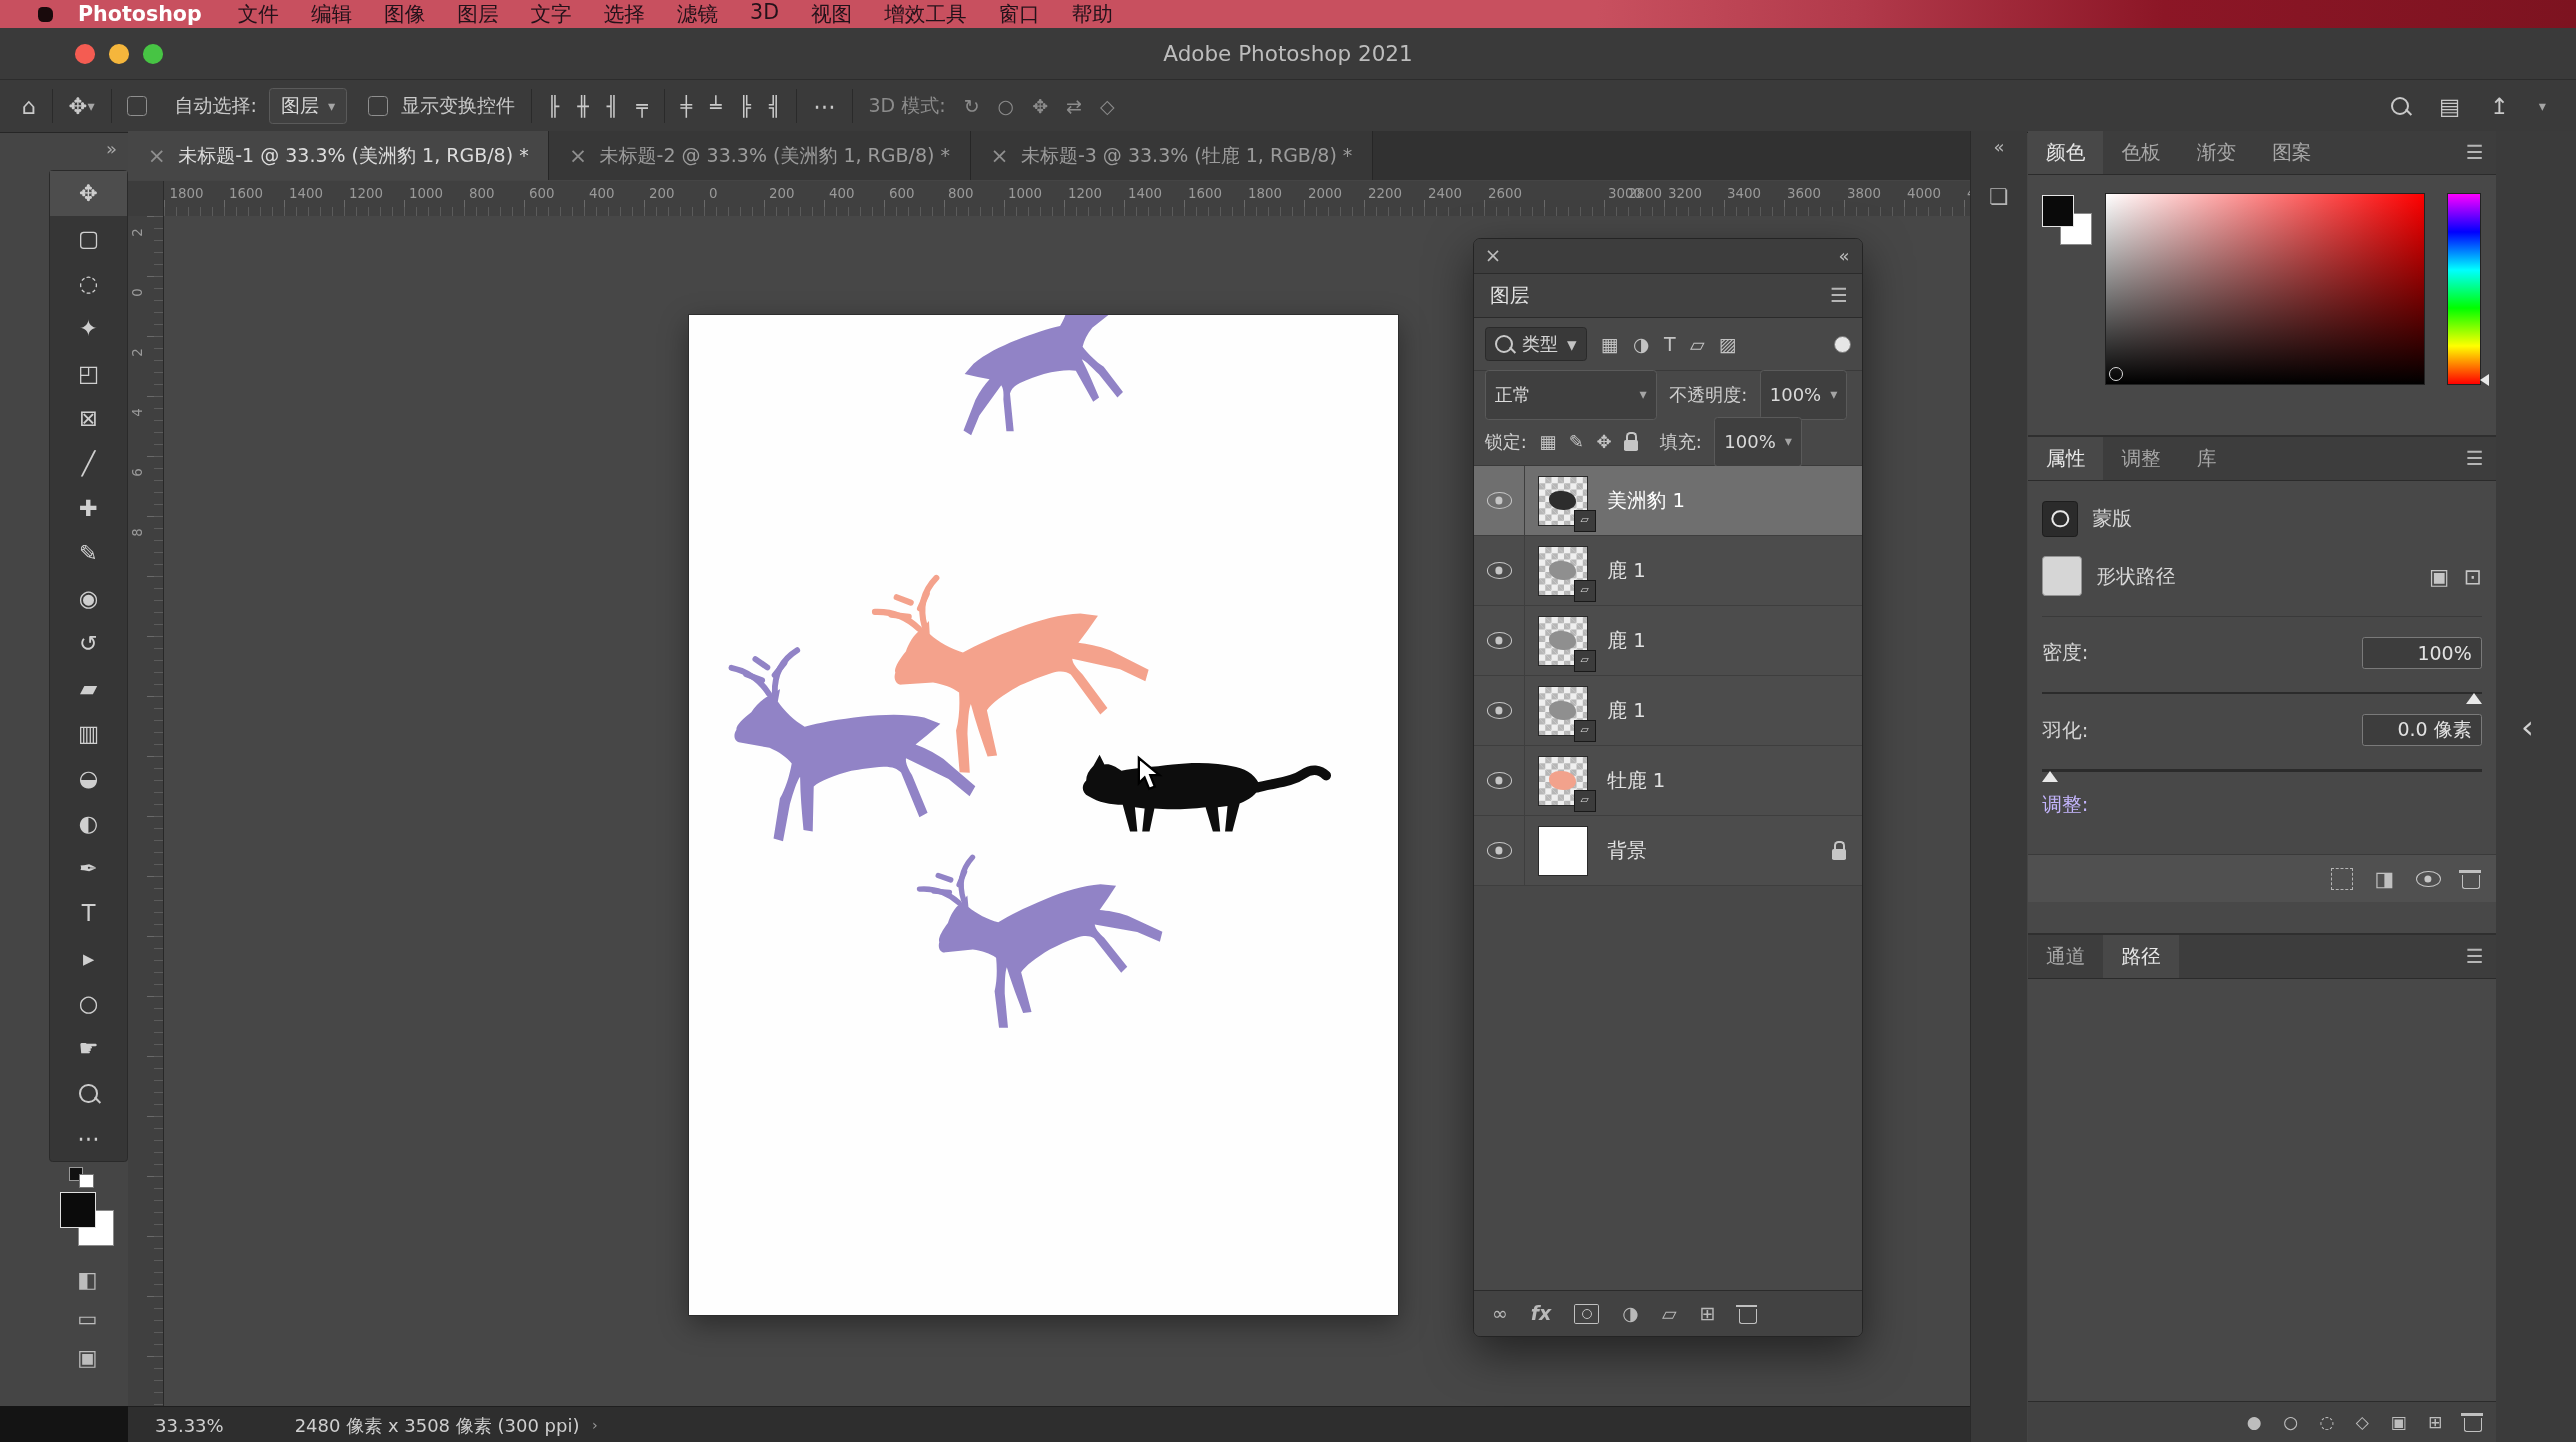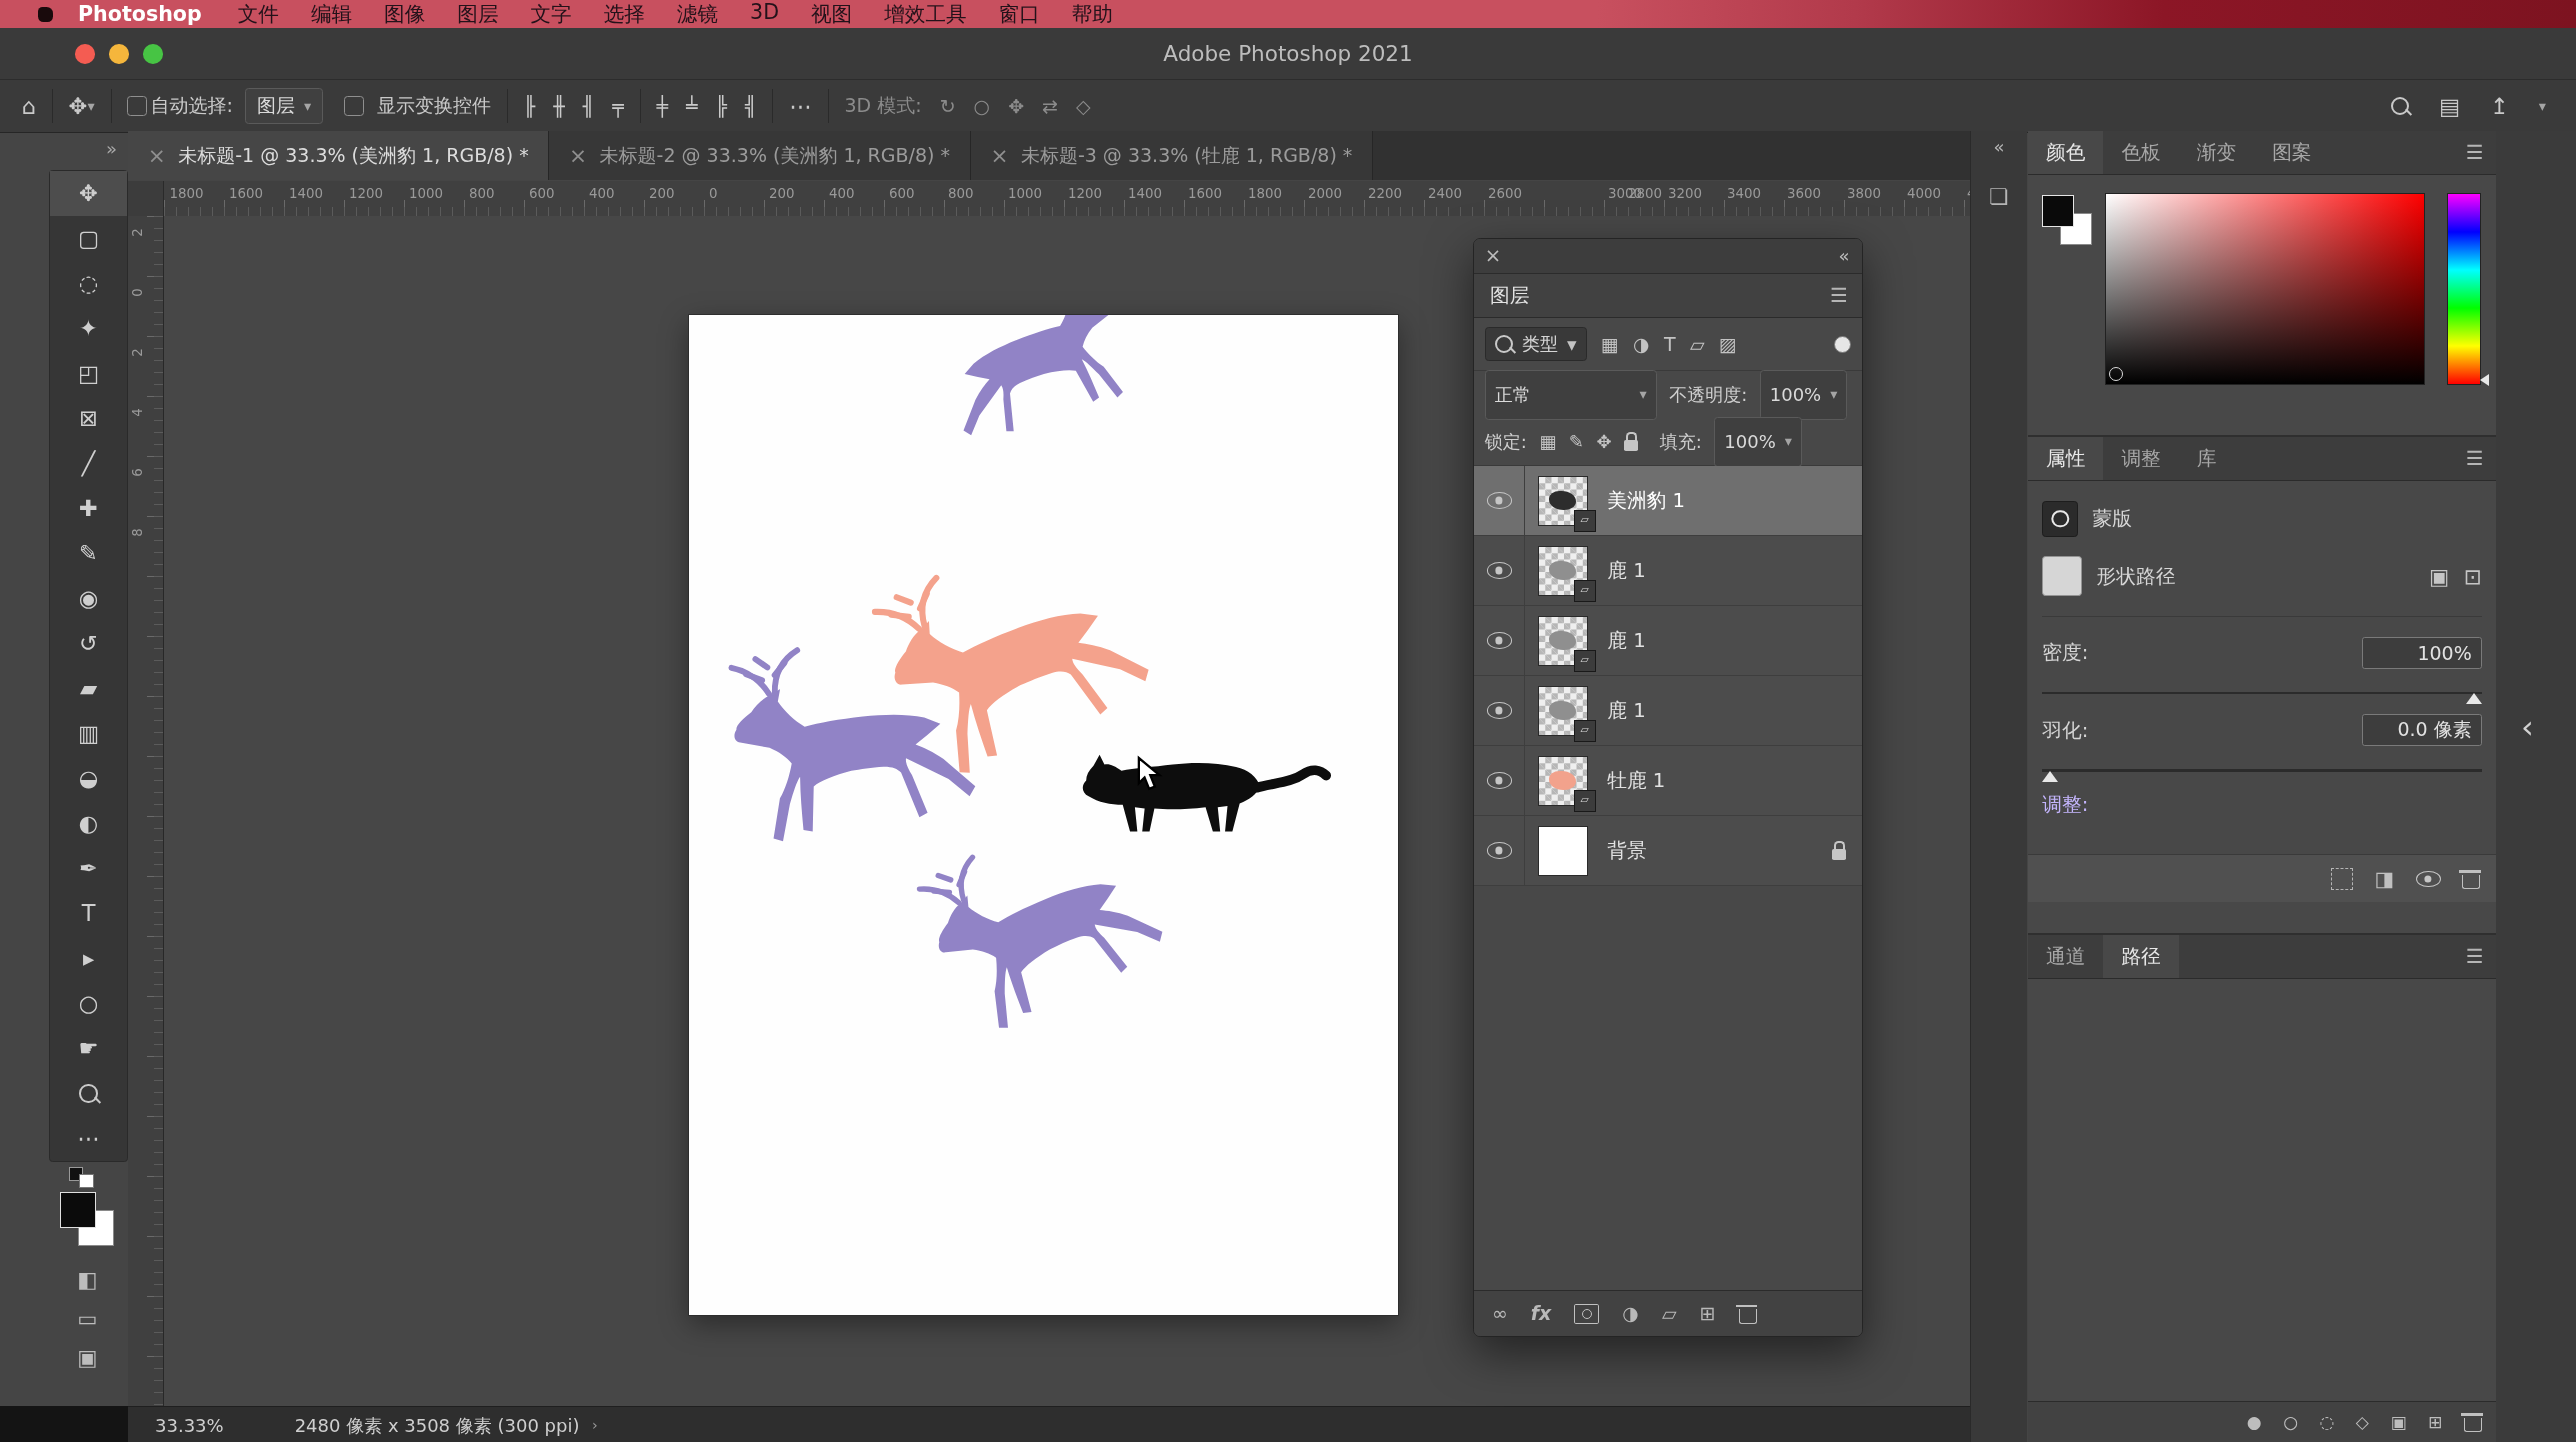--- a/index.html
+++ b/index.html
@@ -229,21 +229,21 @@
     <div class="tb-title" data-name="window-title">Adobe Photoshop 2021</div>
   </div>
 
   <div class="optionsbar" data-name="tool-options-bar">
     <span class="obicon glyph" style="margin-left:21.5px;" data-name="home-icon">⌂</span>
     <span class="ob-sep" data-name="divider"></span>
     <span class="obicon glyph" data-name="move-tool-icon">✥</span>
     <span class="chev glyph" data-name="chevron-down-icon">▾</span>
     <span class="ob-sep" data-name="divider"></span>
     <span class="ci i-checkbox" data-name="auto-select-checkbox"></span>
-    <span style="margin-left:3px;" data-name="auto-select-label">自动选择:</span>
+    <span style="margin-left:27px;" data-name="auto-select-label">自动选择:</span>
     <span class="ob-select" style="margin-left:12.5px;" data-name="auto-select-dropdown">
       <span data-name="auto-select-value">图层</span>
       <span class="chev glyph" data-name="chevron-down-icon">▾</span>
     </span>
     <span class="ci i-checkbox" style="margin-left:21.5px;" data-name="show-transform-checkbox"></span>
     <span style="margin-left:12.5px;" data-name="show-transform-label">显示变换控件</span>
     <span class="ob-sep" data-name="divider"></span>
     <div class="ob-group" data-name="align-icons-group" id="align-icons">
         <span data-name="align-left-icon" class="glyph">╟</span>
         <span data-name="align-center-horizontal-icon" class="glyph">╫</span>

